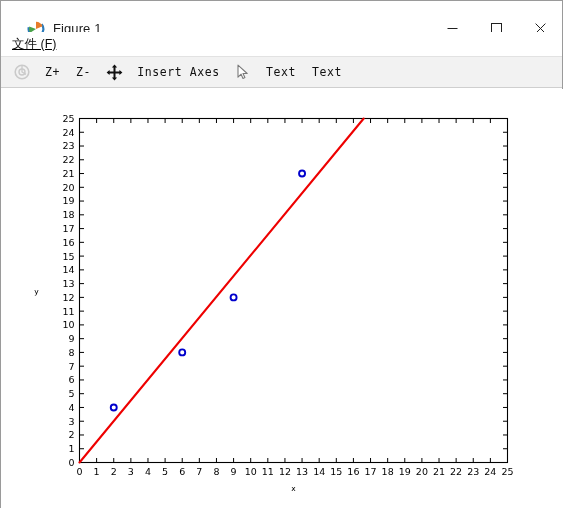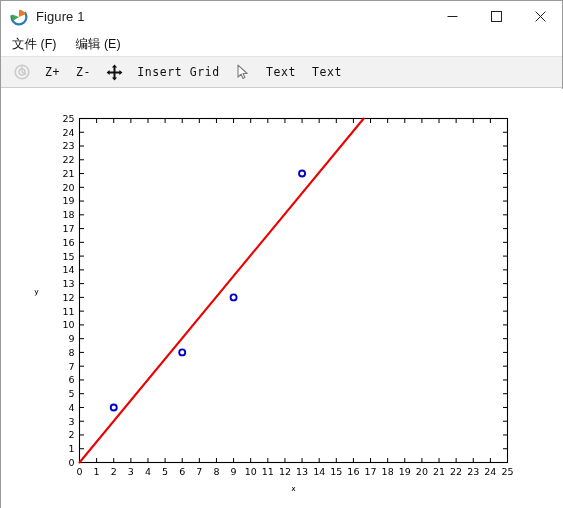--- a/index.html
+++ b/index.html
@@ -12,24 +12,25 @@
   }
   #app{
     position:relative;width:563px;height:508px;
     background:#ffffff;
     border:1px solid #9a9a9a;
     box-sizing:border-box;
   }
 
   
   .titlebar{
-    position:absolute;left:0;top:0;width:100%;height:31px;
+    position:absolute;left:0;top:12px;width:100%;height:31px;
     background:#ffffff;
     display:flex;align-items:center;
     box-sizing:border-box;
+    padding-left:17px;
   }
   .app-icon{
     width:18px;height:18px;margin-left:9px;margin-right:8px;
     position:relative;flex:0 0 auto;
   }
   .app-icon svg{display:block;}
   .title-text{
     font-size:13px;color:#1d1d1d;letter-spacing:0.1px;
     font-family:"Liberation Sans", sans-serif;
   }
@@ -41,20 +42,21 @@
     color:#202020;
   }
   .win-btn svg{display:block;}
 
   
   .menubar{
     position:absolute;left:0;top:31px;width:100%;height:24px;
     background:#ffffff;
     display:flex;align-items:center;
     box-sizing:border-box;
+    text-decoration:underline;
   }
   .menu-item{
     font-size:12.5px;color:#101010;
     padding:2px 8px;margin-left:3px;
     white-space:nowrap;
     font-family:"Liberation Sans", sans-serif;
   }
 
   
   .toolbar{
@@ -123,21 +125,20 @@
         <svg width="11" height="11" viewBox="0 0 11 11">
           <line x1="0.6" y1="0.6" x2="10.4" y2="10.4" stroke="currentColor" stroke-width="1"></line>
           <line x1="10.4" y1="0.6" x2="0.6" y2="10.4" stroke="currentColor" stroke-width="1"></line>
         </svg>
       </div>
     </div>
   </div>
 
   <div class="menubar">
     <div class="menu-item">文件 (F)</div>
-    <div class="menu-item">编辑 (E)</div>
   </div>
 
   <div class="toolbar">
     <div class="tb-sp"></div>
 
     <div class="tb-btn icon disabled">
       <svg width="18" height="18" viewBox="0 0 18 18">
         <circle cx="9" cy="9" r="6.8" fill="none" stroke="#9a9a9a" stroke-width="1.6"></circle>
         <circle cx="9" cy="9" r="3.0" fill="none" stroke="#9a9a9a" stroke-width="1.4"></circle>
         <path d="M9 2.4 L9 9 L13 11.4" fill="none" stroke="#9a9a9a" stroke-width="1.3"></path>
@@ -155,21 +156,21 @@
         </g>
         <g fill="#111">
           <polygon points="8.5,0.6 5.9,3.6 11.1,3.6"></polygon>
           <polygon points="8.5,16.4 5.9,13.4 11.1,13.4"></polygon>
           <polygon points="0.6,8.5 3.6,5.9 3.6,11.1"></polygon>
           <polygon points="16.4,8.5 13.4,5.9 13.4,11.1"></polygon>
         </g>
       </svg>
     </div>
 
-    <div class="tb-btn txt">Insert Grid</div>
+    <div class="tb-btn txt">Insert Axes</div>
 
     <div class="tb-btn icon">
       <svg width="16" height="16" viewBox="0 0 16 16">
         <path d="M3 1.2 L3 13.2 L6.1 10.2 L8.0 14.4 L9.9 13.5 L8.0 9.5 L12.2 9.5 Z" fill="#ffffff" stroke="#7a7a7a" stroke-width="1.1" stroke-linejoin="round"></path>
       </svg>
     </div>
 
     <div class="tb-btn txt">Text</div>
     <div class="tb-btn txt">Text</div>
   </div>

